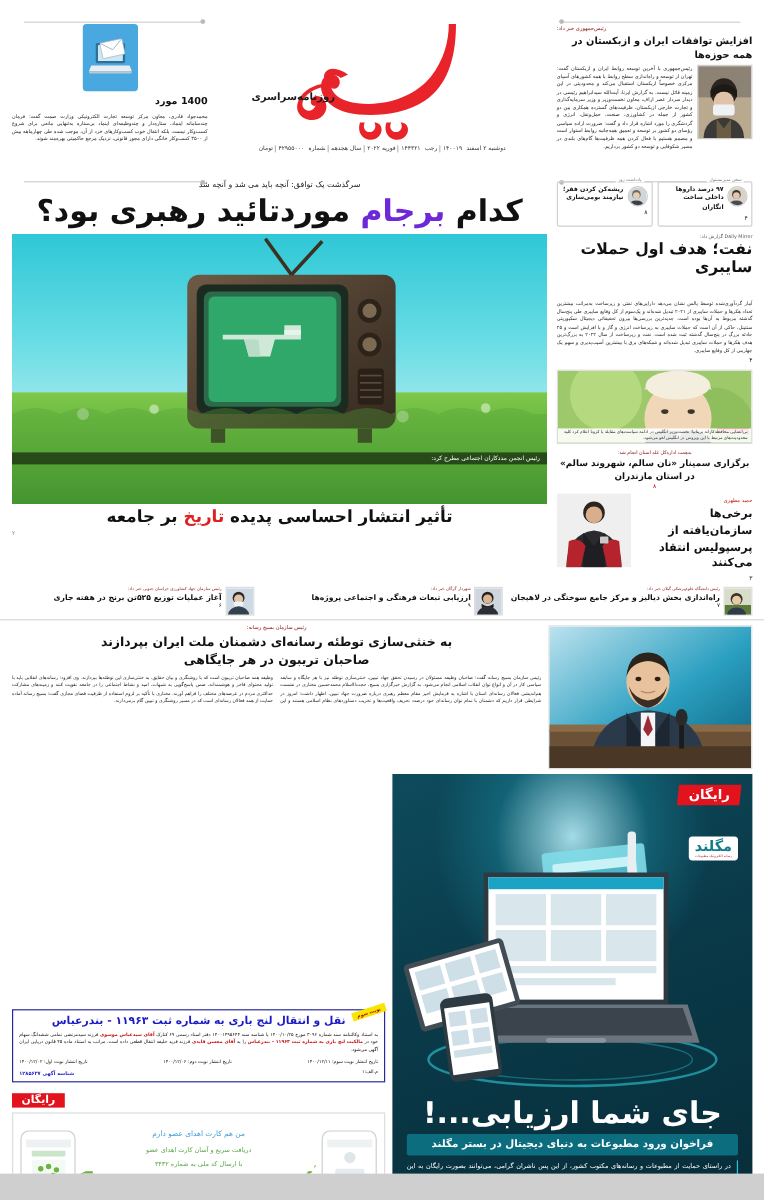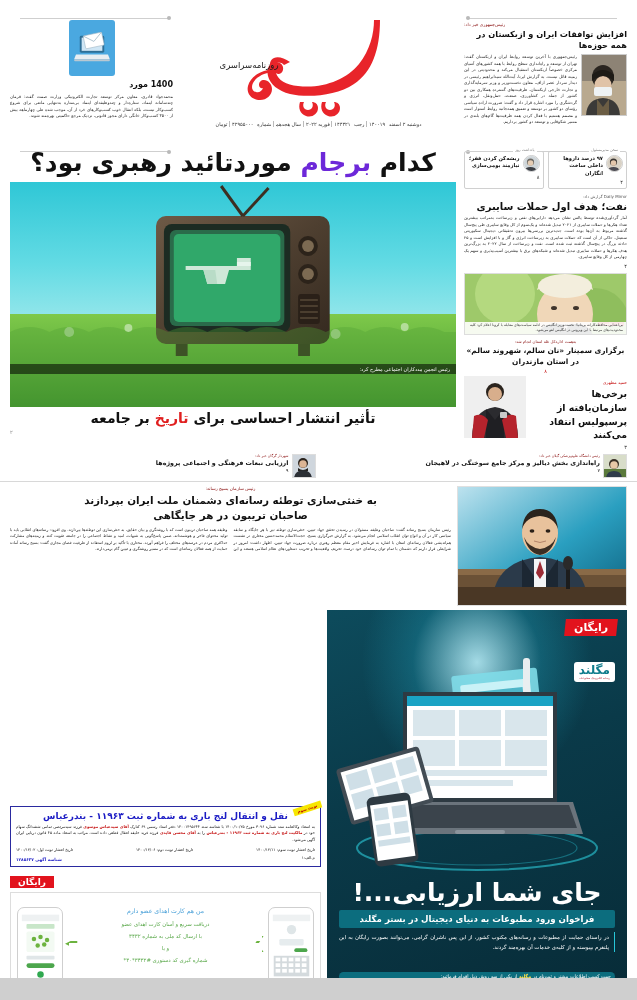--- a/index.html
+++ b/index.html
@@ -8,21 +8,21 @@
   #page{
     width:637px;height:1000px;background:#fff;position:relative;overflow:hidden;
     margin:0 auto;
   }
   
   .masthead{position:relative;height:148px;padding:6px 10px 0 10px;display:flex;}
   .mh-col{flex:0 0 163px;position:relative;}
   .mh-center{flex:1;position:relative;display:flex;flex-direction:column;align-items:center;justify-content:flex-start;}
   .logo-wrap{position:relative;width:230px;height:108px;margin-top:4px;}
   .logo-svg{width:100%;height:100%;}
-  .logo-sub{position:absolute;left:6px;top:50px;font-size:8.5px;font-weight:normal;color:#1a1a1a;margin-left:10px;}
+  .logo-sub{position:absolute;left:6px;top:66px;font-size:8.5px;font-weight:bold;color:#1a1a1a;}
   .dateline{font-size:5.0px;color:#333;letter-spacing:.1px;margin-top:2px;white-space:nowrap;
     border:0;padding-top:1px;}
   .dateline span{padding:0 2px;border-left:1px solid #bbb;}
   .dateline span:last-child{border-left:none;}
   
   .brief{position:relative;}
   .brief .kicker{font-size:4.4px;color:#8a1010;text-align:left;margin-bottom:2px;}
   .brief h3{font-size:8.2px;font-weight:bold;color:#111;line-height:1.35;text-align:right;margin-bottom:3px;}
   .brief p{font-size:4.2px;line-height:1.55;color:#222;text-align:justify;}
   .brief-body{display:flex;gap:4px;align-items:flex-start;}
@@ -54,21 +54,21 @@
   .authors{display:flex;gap:4px;margin-top:3px;}
   .abox{flex:1;border:.5px solid #d0d0d0;border-radius:2px;padding:3px 3px 2px 3px;position:relative;min-height:38px;}
   .abox .atag{font-size:3.6px;color:#777;text-align:left;position:absolute;top:-4px;right:6px;background:#fff;padding:0 2px;}
   .abox .arow{display:flex;gap:3px;align-items:flex-start;}
   .abox .aface{flex:0 0 17px;height:17px;border-radius:50%;overflow:hidden;border:.5px solid #ccc;}
   .abox .atitle{flex:1;font-size:5.2px;font-weight:bold;line-height:1.4;color:#111;text-align:right;}
   .abox .apage{font-size:5px;color:#222;margin-top:2px;}
   
   .lstory{margin-top:5px;}
   .lstory .src{font-size:4px;color:#555;text-align:right;}
-  .lstory h4{font-size:10px;font-weight:bold;color:#111;margin:2px 0 3px 0;text-align:right;}
+  .lstory h4{font-size:13px;font-weight:bold;color:#111;margin:2px 0 19px 0;text-align:right;}
   .lstory p{font-size:4.1px;line-height:1.6;color:#222;text-align:justify;}
   .lstory .pg{font-size:5px;color:#222;margin-top:2px;}
   .lphoto{width:100%;height:62px;margin-top:4px;position:relative;overflow:hidden;border:.5px solid #ddd;}
   .lphoto-cap{position:absolute;left:0;right:0;bottom:0;background:rgba(255,255,255,.9);
     font-size:3.6px;color:#333;padding:1px 3px;text-align:right;line-height:1.3;}
   .lphoto-tag{position:absolute;right:2px;bottom:8px;background:#c51212;color:#fff;font-size:3.6px;padding:0 2px;}
   .lnews{margin-top:4px;}
   .lnews .kick{font-size:4px;color:#8a1010;text-align:center;}
   .lnews h5{font-size:7.4px;font-weight:bold;text-align:center;color:#111;line-height:1.45;margin-top:2px;}
   .lnews .pg{font-size:5px;color:#c51212;text-align:center;margin-top:1px;}
@@ -297,20 +297,21 @@
         </div>
         <div style="margin-right:0;padding-left:66px;">
           <div class="byline">حمید مطهری</div>
           <h5>برخی‌ها سازمان‌یافته از پرسپولیس انتقاد می‌کنند</h5>
           <div class="pg">۳</div>
         </div>
       </div>
     </div>
 
     <div class="maincol">
+      <div class="lead-kicker">سرگذشت یک توافق: آنچه باید می شد و آنچه شد</div>
       <div class="lead-head"><span>کدام </span><span class="red">برجام</span><span> موردتائید رهبری بود؟</span></div>
 
       <div class="lead-photo">
         <svg viewBox="0 0 452 225" width="100%" height="225" preserveAspectRatio="none" aria-hidden="true">
           <defs>
             <linearGradient id="sky" x1="0" y1="0" x2="0" y2="1">
               <stop offset="0%" stop-color="#2fc7d6"></stop>
               <stop offset="55%" stop-color="#63dbe4"></stop>
               <stop offset="100%" stop-color="#9fe9ec"></stop>
             </linearGradient>
@@ -363,21 +364,21 @@
             <path d="M236 34 L214 4"></path>
             <path d="M236 34 L262 6"></path>
           </g>
 
           <g opacity=".35">
             <path d="M0 150 Q20 140 40 150 Q60 140 80 150 Q100 140 120 150 Q140 140 160 150 Q180 140 200 150 Q220 140 240 150 Q260 140 280 150 Q300 140 320 150 Q340 140 360 150 Q380 140 400 150 Q420 140 440 150 L452 150 L452 225 L0 225 Z" fill="#4fa033"></path>
           </g>
         </svg>
         <div class="cap-kick">رئیس انجمن مددکاران اجتماعی مطرح کرد:</div>
       </div>
-      <div class="cap-head"><span>تأثیر انتشار احساسی برای </span><span class="red">تاریخ</span><span> بر جامعه</span></div>
+      <div class="cap-head"><span>تأثیر انتشار احساسی پدیده </span><span class="red">تاریخ</span><span> بر جامعه</span></div>
       <div class="col-mark" style="text-align:left;padding-right:2px;">۲</div>
     </div>
   </div>
 
   <div class="strip">
     <div class="sitem">
       <div class="sface">
         <svg viewBox="0 0 24 24" width="24" height="24" aria-hidden="true">
           <rect width="24" height="24" fill="#d8ddc9"></rect>
           <rect y="14" width="24" height="10" fill="#5b7a3c"></rect>
@@ -399,20 +400,36 @@
           <circle cx="12" cy="8" r="5" fill="#2a231d"></circle>
           <circle cx="12" cy="9" r="3.8" fill="#dcb595"></circle>
           <path d="M7 13 Q12 17 17 13 L17 16 Q12 19 7 16 Z" fill="#22201d"></path>
           <path d="M3 24 Q3 16 12 15 Q21 16 21 24 Z" fill="#2b2f35"></path>
         </svg>
       </div>
       <div class="stext">
         <div class="skick">شهردار گرگان خبر داد:</div>
         <h6>ارزیابی تبعات فرهنگی و اجتماعی پروژه‌ها</h6>
         <div class="spg">۹</div>
+      </div>
+    </div>
+    <div class="sitem">
+      <div class="sface">
+        <svg viewBox="0 0 24 24" width="24" height="24" aria-hidden="true">
+          <rect width="24" height="24" fill="#cdd9e4"></rect>
+          <circle cx="12" cy="8" r="5" fill="#2e2a26"></circle>
+          <circle cx="12" cy="9" r="3.8" fill="#e3c4a6"></circle>
+          <rect x="8" y="11" width="8" height="4" rx="1.5" fill="#eef3f6"></rect>
+          <path d="M3 24 Q3 16 12 15 Q21 16 21 24 Z" fill="#33404d"></path>
+        </svg>
+      </div>
+      <div class="stext">
+        <div class="skick">رئیس سازمان جهاد کشاورزی خراسان جنوبی خبر داد:</div>
+        <h6>آغاز عملیات توزیع ۵۲۵تن برنج در هفته جاری</h6>
+        <div class="spg">۶</div>
       </div>
     </div>
   </div>
 
   <div class="feature">
     <div class="f-left">
       <svg viewBox="0 0 170 120" width="170" height="120" preserveAspectRatio="none" aria-hidden="true">
         <defs>
           <linearGradient id="fbg" x1="0" y1="0" x2="1" y2="1">
             <stop offset="0%" stop-color="#bfe3ef"></stop>

